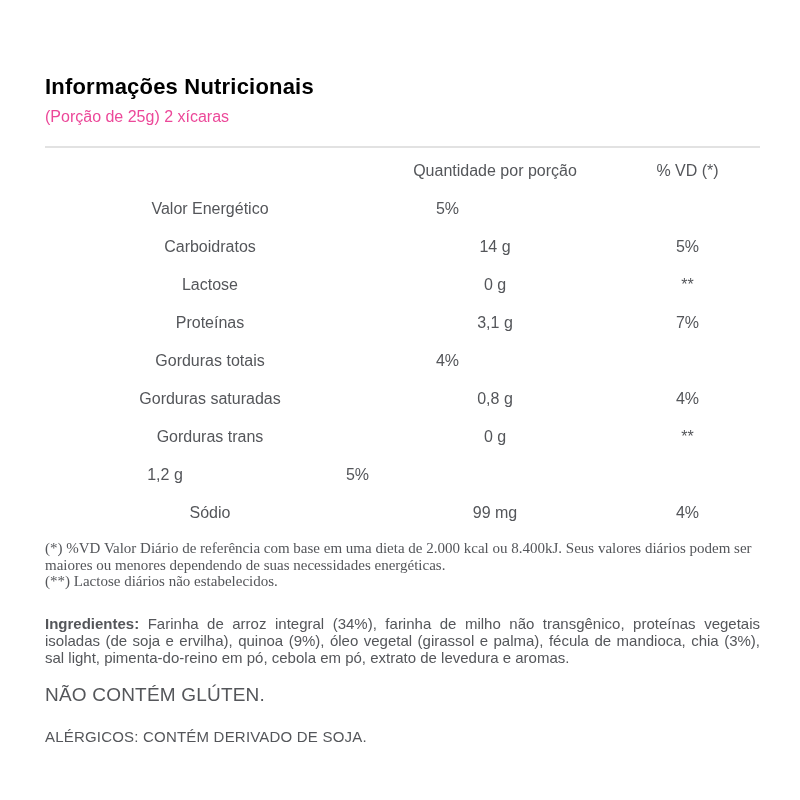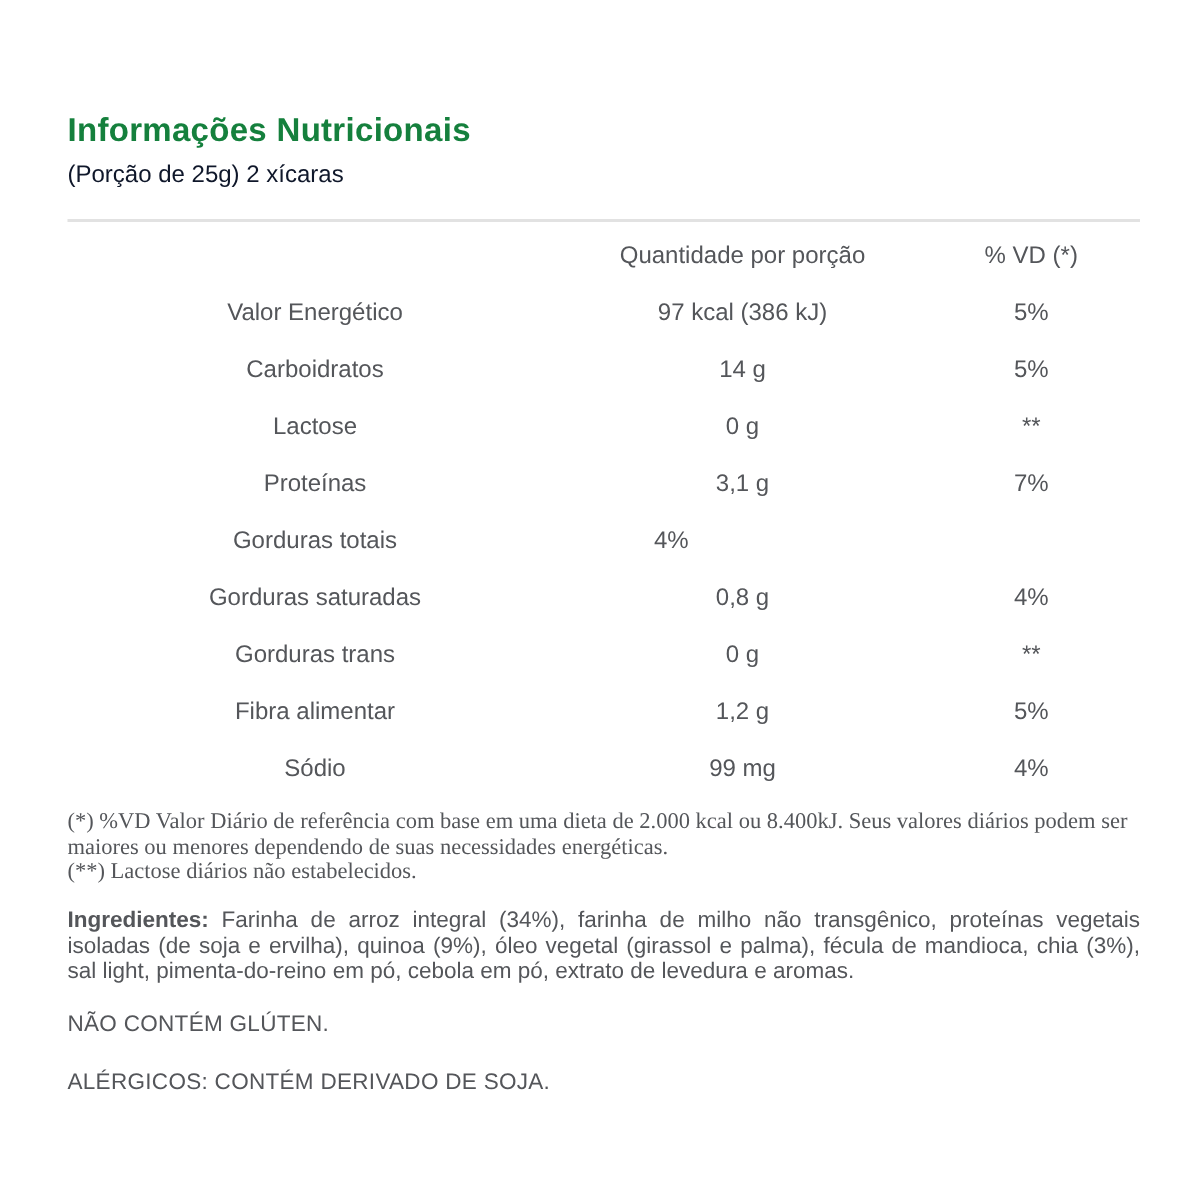--- a/index.html
+++ b/index.html
@@ -11,29 +11,29 @@
     overflow: hidden;
   }
   .label-panel {
     position: absolute;
     left: 45px; top: 76px;
     width: 715px;
   }
   .panel-title {
     font-size: 22px;
     font-weight: bold;
-    color: #15803d;
+    color: #000000;
     line-height: 22px;
     letter-spacing: 0.2px;
   }
   .serving-line {
     margin-top: 10px;
     font-size: 16px;
     line-height: 18px;
-    color: #0f172a;
+    color: #ec4899;
   }
   .divider {
     margin-top: 20px;
     height: 2px;
     background: #e2e2e2;
     border: none;
   }
   .nutrition-table {
     margin-top: 4px;
     width: 100%;
@@ -48,29 +48,29 @@
   .col-label { width: 330px; text-align: center; }
   .col-qty   { width: 240px; text-align: center; }
   .col-dv    { width: 145px; text-align: center; }
   .footnotes {
     margin-top: 8px;
     font-size: 15px;
     line-height: 16.5px;
     font-family: Liberation Serif, serif;
   }
   .ingredients {
-    margin-top: 15px;
+    margin-top: 25px;
     font-size: 15px;
     line-height: 17px;
     text-align: justify;
   }
   .ingredients .ing-label { font-weight: bold; }
   .claim-gluten {
     margin-top: 18px;
-    font-size: 15px;
+    font-size: 19px;
     letter-spacing: 0.2px;
   }
   .claim-allergen {
     margin-top: 22px;
     font-size: 15px;
     letter-spacing: 0.2px;
   }
 </style>
 </head>
 <body>
@@ -86,21 +86,20 @@
   <div class="nutrition-table">
 
     <div class="nt-row header">
       <div class="col-label"></div>
       <div class="col-qty">Quantidade por porção</div>
       <div class="col-dv">% VD (*)</div>
     </div>
 
     <div class="nt-row">
       <div class="col-label">Valor Energético</div>
-      <div class="col-qty">97 kcal (386 kJ)</div>
       <div class="col-dv">5%</div>
     </div>
 
     <div class="nt-row">
       <div class="col-label">Carboidratos</div>
       <div class="col-qty">14 g</div>
       <div class="col-dv">5%</div>
     </div>
 
     <div class="nt-row">
@@ -126,21 +125,20 @@
       <div class="col-dv">4%</div>
     </div>
 
     <div class="nt-row">
       <div class="col-label">Gorduras trans</div>
       <div class="col-qty">0 g</div>
       <div class="col-dv">**</div>
     </div>
 
     <div class="nt-row">
-      <div class="col-label">Fibra alimentar</div>
       <div class="col-qty">1,2 g</div>
       <div class="col-dv">5%</div>
     </div>
 
     <div class="nt-row">
       <div class="col-label">Sódio</div>
       <div class="col-qty">99 mg</div>
       <div class="col-dv">4%</div>
     </div>
 

